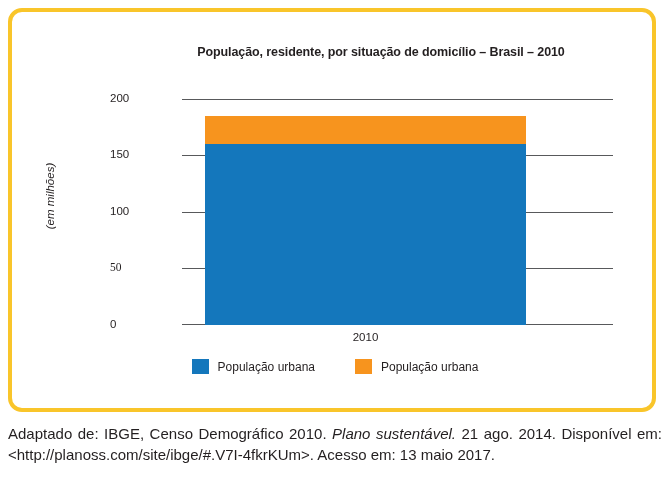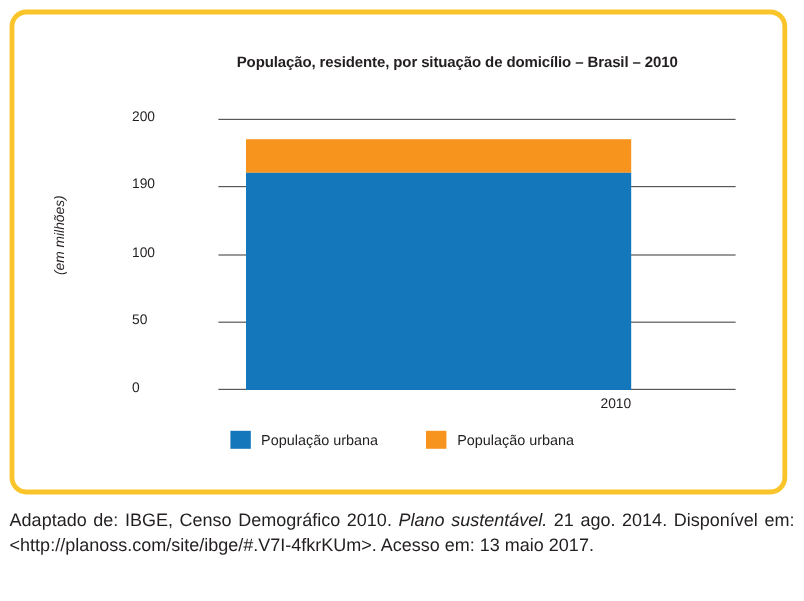--- a/index.html
+++ b/index.html
@@ -103,21 +103,21 @@
     width: 100%;
     background: #1477bc;
   }
 
   
   #xtick-2010 {
     position: absolute;
     left: 205px;
     top: 331px;
     width: 321px;
-    text-align: right;
+    text-align: center;
     font-size: 11.5px;
     color: #231f20;
   }
 
   
   #legend {
     position: absolute;
     left: 0;
     top: 359px;
     width: 670px;
@@ -156,23 +156,23 @@
   #caption .ital { font-style: italic; }
 </style>
 </head>
 <body>
 
 <div id="figure-frame"></div>
 
 <div id="chart-title">População, residente, por situação de domicílio – Brasil – 2010</div>
 
 <div class="ylabel" style="top:93px;">200</div>
-<div class="ylabel" style="top:149px;">190</div>
+<div class="ylabel" style="top:149px;">150</div>
 <div class="ylabel" style="top:206px;">100</div>
-<div class="ylabel" style="top:262px;">50</div>
+<div class="ylabel" style="top:262px;font-family:Liberation Serif, serif;">50</div>
 <div class="ylabel" style="top:319px;">0</div>
 
 <div id="yaxis-title">(em milhões)</div>
 
 <div id="plot-area">
   <div class="gridline" style="top:0px;"></div>
   <div class="gridline" style="top:56px;"></div>
   <div class="gridline" style="top:113px;"></div>
   <div class="gridline" style="top:169px;"></div>
   <div class="gridline baseline" style="top:225px;"></div>

